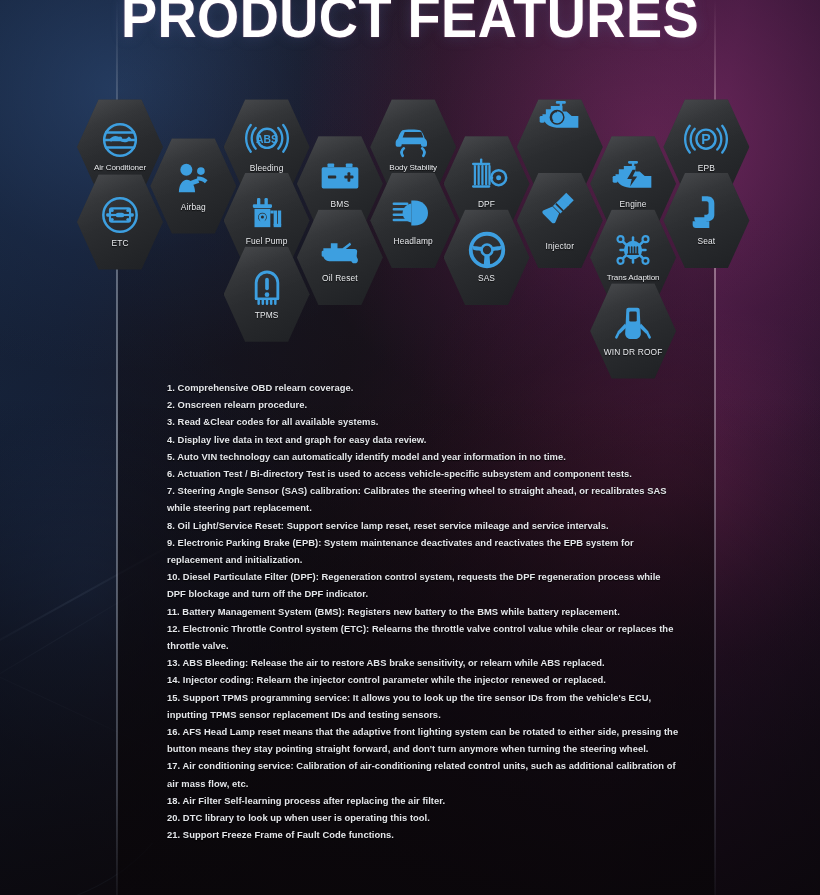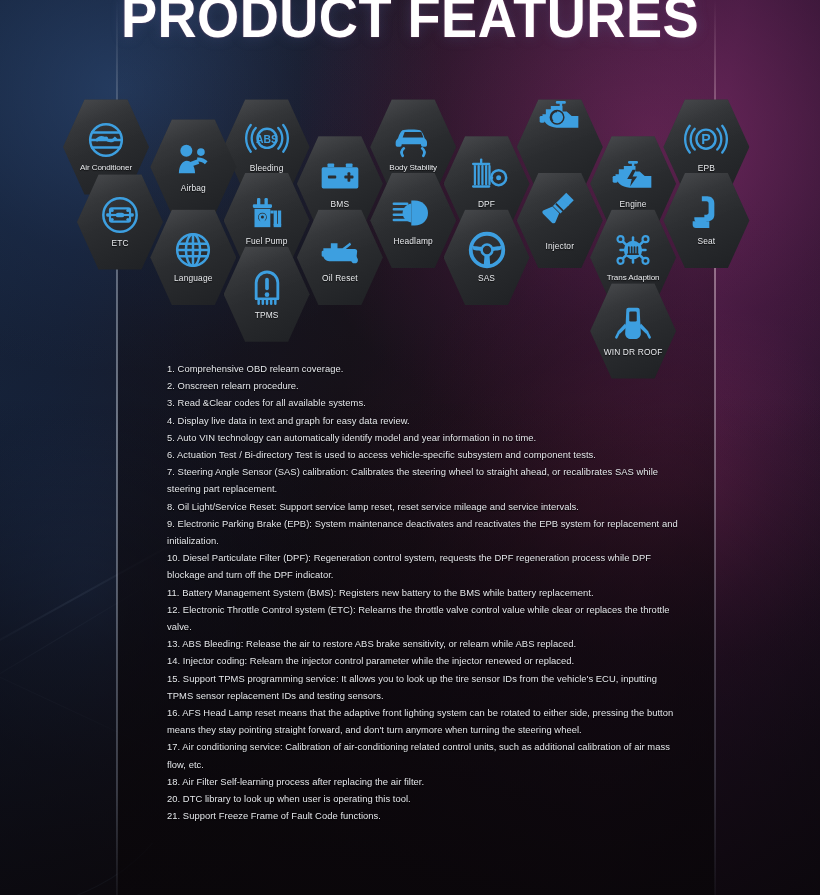--- a/index.html
+++ b/index.html
@@ -126,22 +126,23 @@
     letter-spacing:0.15px;
     white-space:nowrap;
     position:relative; z-index:2;
     text-shadow:0 1px 1px rgba(0,0,0,0.75);
   }
   .hex-label.tight { letter-spacing:-0.1px; font-size:8.1px; }
 
   
   #features {
     position:absolute;
-    left:167px; top:360px; width:515px;
+    left:167px; top:379px; width:515px;
     z-index:6;
+    font-weight:bold;
   }
   .feat {
     font-size:9.4px;
     line-height:17.2px;
     color:#e4e6ea;
     letter-spacing:0.05px;
     text-shadow:0 1px 1px rgba(0,0,0,0.85);
     margin-bottom:0px;
   }
 </style>
@@ -162,34 +163,34 @@
   <div class="streak s3"></div>
   <div class="panel-wash"></div>
   <div class="bg-dark-bottom"></div>
   <div class="vrule left"></div>
   <div class="vrule right"></div>
 </div>
 
 <h1 id="title">PRODUCT FEATURES</h1>
 
 <div id="hexgrid">
-    <div class="hex" style="left: 63px; top: 98px; z-index: 10; justify-content: center;">
+    <div class="hex" style="left: 77px; top: 98px; z-index: 10; justify-content: center;">
       <div class="hex-icon">
         <svg viewBox="0 0 48 48">
           <g fill="none" stroke="#3d9fe0" stroke-width="3">
             <circle cx="24" cy="24" r="19"></circle>
             <path d="M6 15h36M5 24h38M6 33h36"></path>
           </g>
           <path d="M12 25c4-5 8-5 12-2s8 3 12-2" fill="none" stroke="#3d9fe0" stroke-width="3.4"></path>
           <circle cx="24" cy="22.4" r="2.6" fill="#3d9fe0"></circle>
         </svg>
       </div>
       <div class="hex-label tight">Air Conditioner</div>
     </div>
-    <div class="hex" style="left: 150.3px; top: 118px; z-index: 13;">
+    <div class="hex" style="left: 150.3px; top: 137px; z-index: 13;">
       <div class="hex-icon">
         <svg viewBox="0 0 48 48">
           <g fill="#3d9fe0">
             <circle cx="16" cy="13" r="7.2"></circle>
             <path d="M7 40c0-9 4.5-15 9.5-15S26 30 26.5 40z"></path>
             <circle cx="33.5" cy="14.5" r="4.6"></circle>
             <path d="M29 21c4.5-.5 9 1.2 12.5 4.6l-3.2 3.6c-2.6-2.4-5.6-3.6-9.3-3.2z"></path>
             <path d="M17.5 27.5l12-4.4 2 5.3-12 4.4z"></path>
           </g>
         </svg>
@@ -325,32 +326,20 @@
             <circle cx="33.5" cy="18.5" r="2"></circle>
             <circle cx="14.5" cy="29.5" r="2"></circle>
             <circle cx="33.5" cy="29.5" r="2"></circle>
             <rect x="19" y="21.2" width="10" height="5.6" rx="2.6"></rect>
             <rect x="7.4" y="22" width="5" height="4" rx="1.4"></rect>
             <rect x="35.6" y="22" width="5" height="4" rx="1.4"></rect>
           </g>
         </svg>
       </div>
       <div class="hex-label">ETC</div>
-    </div>
-    <div class="hex" style="left: 150.3px; top: 208.4px; z-index: 17;">
-      <div class="hex-icon">
-        <svg viewBox="0 0 48 48">
-          <g fill="none" stroke="#3d9fe0" stroke-width="3">
-            <circle cx="24" cy="24" r="19"></circle>
-            <ellipse cx="24" cy="24" rx="8.5" ry="19"></ellipse>
-            <path d="M6.2 16.5h35.6M6.2 31.5h35.6M5 24h38M24 5v38"></path>
-          </g>
-        </svg>
-      </div>
-      <div class="hex-label">Language</div>
     </div>
     <div class="hex" style="left: 223.6px; top: 171.6px; z-index: 14;">
       <div class="hex-icon">
         <svg viewBox="0 0 48 48">
           <g fill="#3d9fe0">
             <rect x="12" y="6" width="4" height="9" rx="1.4"></rect>
             <rect x="21" y="6" width="4" height="9" rx="1.4"></rect>
             <rect x="7" y="13.5" width="23" height="4.4" rx="1.4"></rect>
             <path d="M9 19h19v22H9z"></path>
             <rect x="28" y="21" width="4" height="3.6"></rect>

